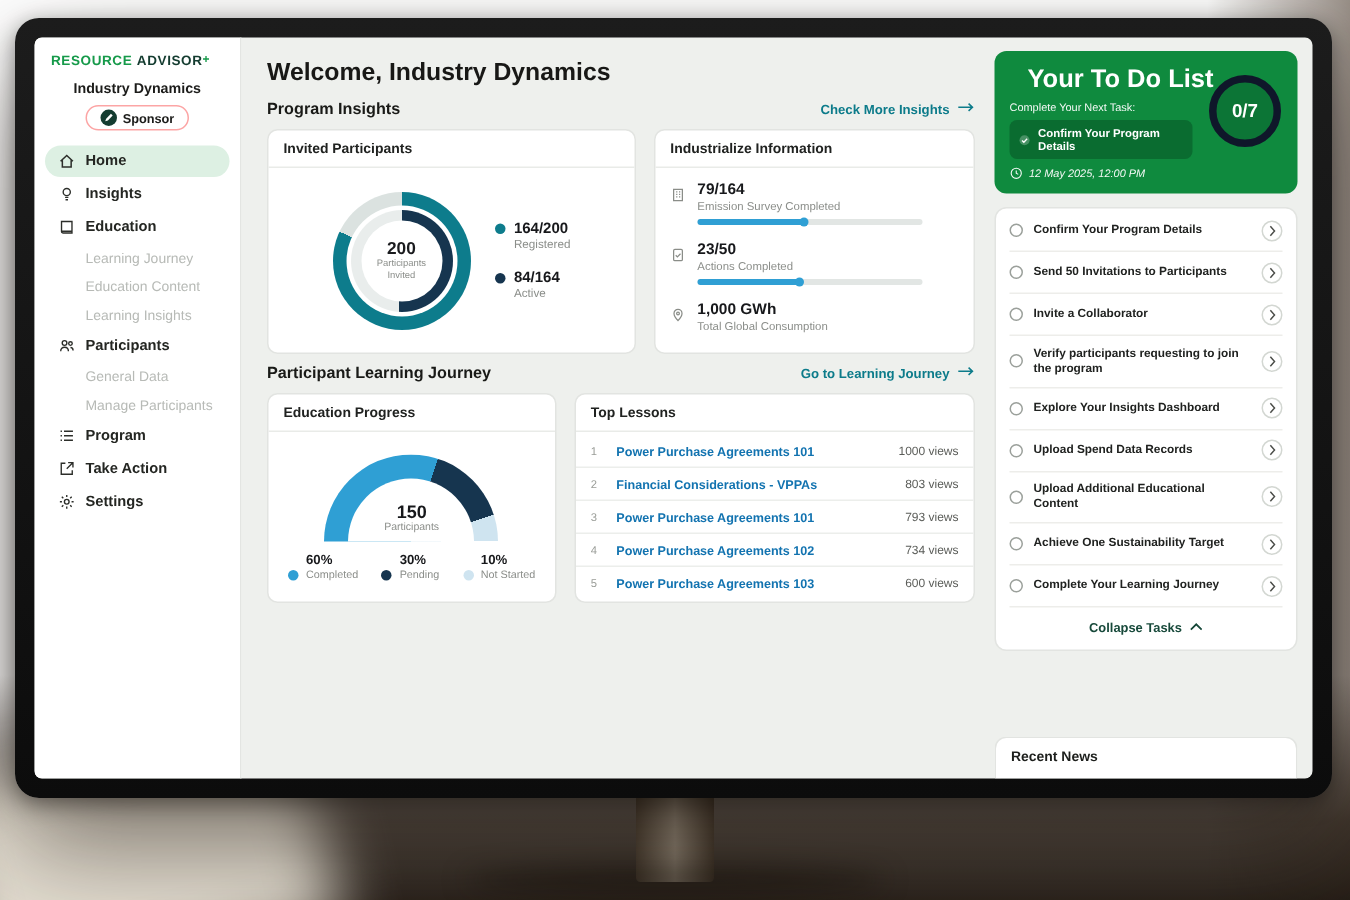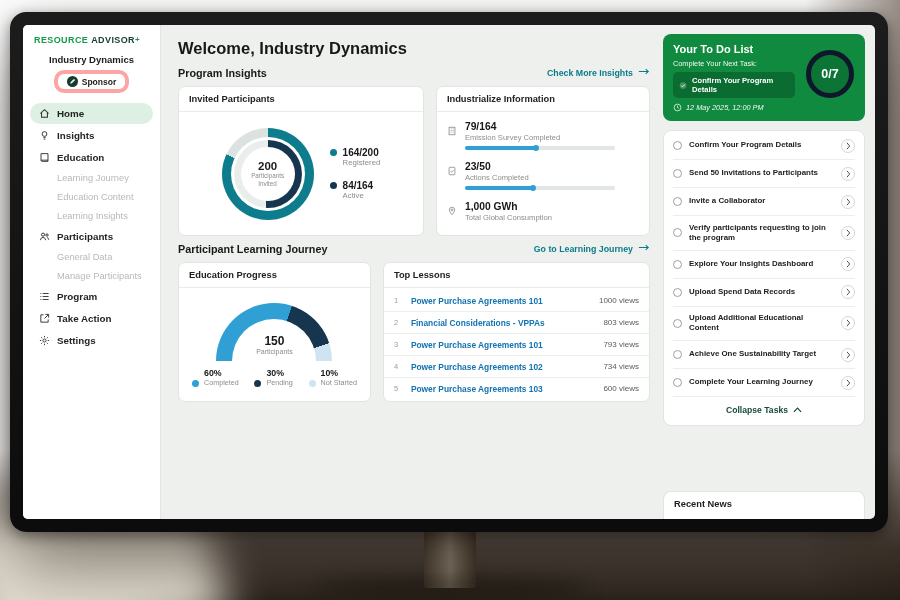--- a/index.html
+++ b/index.html
@@ -25,21 +25,21 @@
     box-shadow: 0 32px 70px rgba(28,19,11,.55), 0 4px 14px rgba(0,0,0,.45); }
   .screen { width:100%; height:100%; border-radius:5px; overflow:hidden; display:flex; background:#eef0ed; }
 
   
   .sidebar { width:138px; min-width:138px; background:#fff; border-right:1px solid #e3e5e2; padding:10px 7px 8px; display:flex; flex-direction:column; }
   .logo { font-size:9px; font-weight:700; letter-spacing:.4px; margin:0 0 9px 4px; white-space:nowrap; }
   .logo-p1 { color:#169a4a; margin-right:3px; }
   .logo-p2 { color:#143c30; }
   .logo-plus { color:#169a4a; font-size:8px; vertical-align:top; }
   .org { font-size:9.5px; font-weight:700; text-align:center; color:#1c1c1a; margin-bottom:5px; }
-  .sponsor { display:flex; align-items:center; gap:4px; border:4px solid #fca5a5; border-radius:10px; padding:2px 9px; margin:0 auto 10px; font-size:8.5px; color:#1c1c1a; font-weight:600; cursor:pointer; }
+  .sponsor { display:flex; align-items:center; gap:4px; border:1px solid #fca5a5; border-radius:10px; padding:2px 9px; margin:0 auto 10px; font-size:8.5px; color:#1c1c1a; font-weight:600; cursor:pointer; }
   .sponsor-ico { width:11px; height:11px; border-radius:50%; background:#143c30; display:flex; align-items:center; justify-content:center; }
   .nav { display:flex; flex-direction:column; gap:1px; }
   .nav-item { display:flex; align-items:center; gap:7px; padding:5px 8px; border-radius:14px; font-size:9.8px; font-weight:700; color:#242622; cursor:pointer; }
   .nav-item.active { background:#ddf0e3; }
   .nav-item .nicon { display:flex; width:12px; justify-content:center; color:#2c2e2a; }
   .nav-item.sub { padding:4px 8px 4px 27px; font-weight:400; color:#b7bab6; font-size:9.3px; }
 
   
   .main { flex:1; min-width:0; padding:14px 13px 0 17px; }
   .page-title { font-size:16.5px; font-weight:700; color:#181816; margin-bottom:9px; }
@@ -96,21 +96,21 @@
 
   .lesson { display:flex; align-items:center; gap:8px; padding:5.5px 10px; border-bottom:1px solid #eceeeb; }
   .lesson:last-child { border-bottom:0; }
   .l-rank { font-size:7.5px; color:#9a9d98; width:9px; }
   .l-title { flex:1; font-size:8.4px; color:#1273b0; font-weight:600; cursor:pointer; white-space:nowrap; overflow:hidden; text-overflow:ellipsis; }
   .l-views { font-size:8px; color:#5a5c58; white-space:nowrap; }
 
   
   .right { width:212px; min-width:212px; padding:9px 10px 0 0; display:flex; flex-direction:column; }
   .todo-green { background:#0f8a3e; border-radius:8px; color:#fff; padding:9px 10px; position:relative; margin-bottom:9px; }
-  .tg-title { font-size:11px; font-weight:700; margin-bottom:4px; }
+  .tg-title { font-size:17px; font-weight:700; margin-bottom:4px;margin-left:12px; }
   .tg-sub { font-size:7.3px; opacity:.95; margin-bottom:4px; }
   .tg-pill { background:#0a6c30; border-radius:5px; padding:4px 6px; display:flex; align-items:center; gap:5px; font-size:7.6px; font-weight:700; width:122px; margin-bottom:5px; cursor:pointer; }
   .tg-due { display:flex; align-items:center; gap:4px; font-size:7.3px; opacity:.95;font-style:italic; }
   .tg-ring { position:absolute; right:11px; top:16px; width:48px; height:48px; border-radius:50%;
     border:5px solid #0f172a; background:#0c7536; display:flex; align-items:center; justify-content:center;
     font-size:12.5px; font-weight:700; }
   .todo-card { background:#fff; border:1px solid #e2e4e1; border-radius:8px; padding:1px 9px; margin-bottom:8px; }
   .task { display:flex; align-items:center; gap:7px; padding:6.5px 0; border-bottom:1px solid #ededea; cursor:pointer; }
   .task-check { width:9px; height:9px; border:1.2px solid #9ba09b; border-radius:50%; flex-shrink:0; }
   .task-label { flex:1; font-size:7.9px; color:#202220; font-weight:600; line-height:1.3; }

